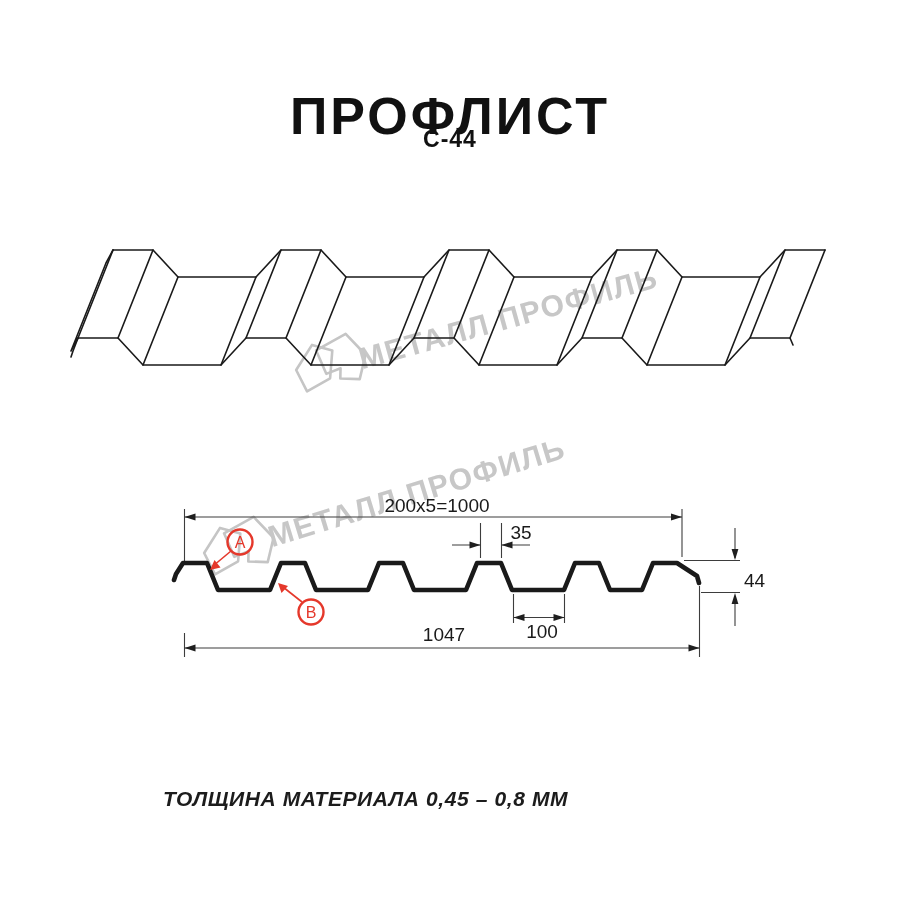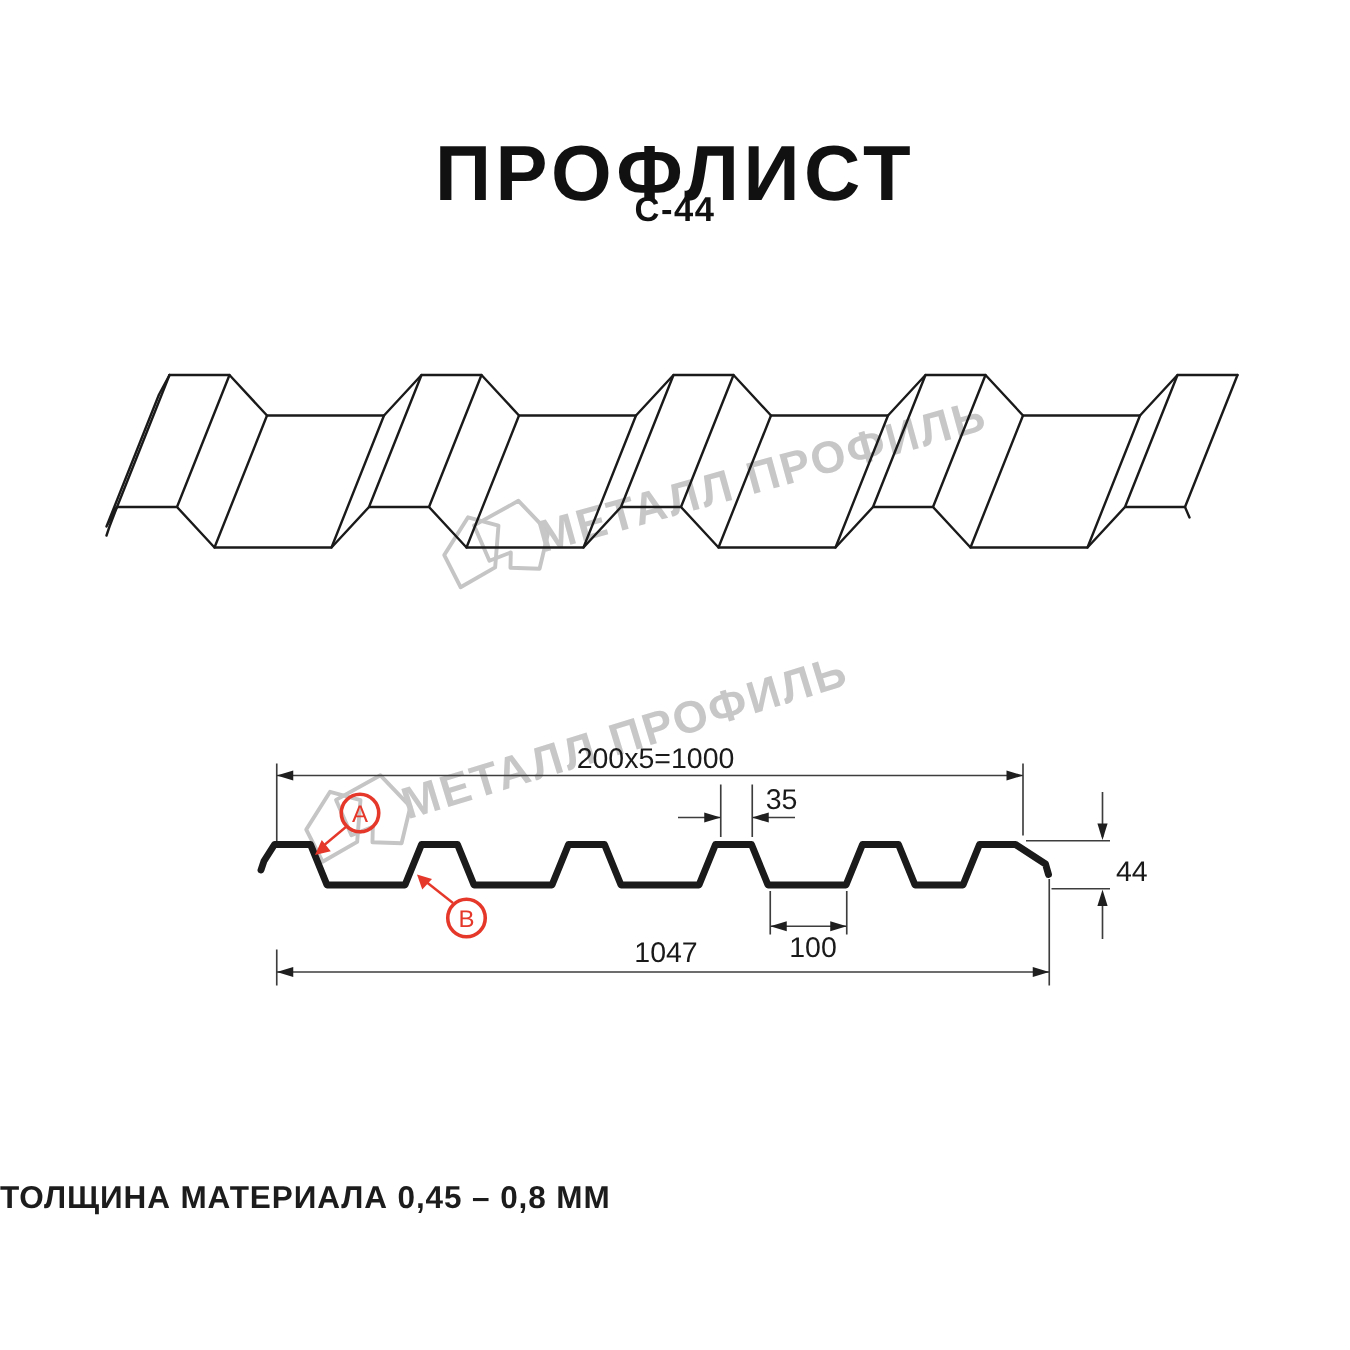--- a/index.html
+++ b/index.html
@@ -3,22 +3,22 @@
 <meta charset="utf-8">
 <style>
   html,body{margin:0;padding:0;}
   body{width:900px;height:900px;position:relative;background:#ffffff;overflow:hidden;
        font-family:"Liberation Sans", sans-serif;}
   .abs{position:absolute;}
   .title{left:0;top:86px;width:900px;text-align:center;
          font-size:52px;font-weight:700;letter-spacing:3px;color:#111;}
   .subtitle{left:0;top:126px;width:900px;text-align:center;
             font-size:23px;font-weight:700;letter-spacing:1px;color:#111;}
-  .footer-note{left:0;top:787px;width:731px;
-               font-size:21px;font-weight:700;letter-spacing:0.6px;color:#1c1c1c;}
+  .footer-note{left:0;top:787px;width:731px;text-align:center;
+               font-size:21px;font-weight:700;letter-spacing:0.6px;color:#1c1c1c;font-style:italic;}
   .wm-text{color:#c7c7c7;font-size:30px;font-weight:700;letter-spacing:1.5px;
            white-space:nowrap;transform-origin:left bottom;}
   #wm-text-1{left:364px;top:342px;transform:rotate(-15.5deg);}
   #wm-text-2{left:274px;top:520px;transform:rotate(-17deg);}
   svg{position:absolute;left:0;top:0;}
   .bk{stroke:#1a1a1a;stroke-width:1.6;fill:none;stroke-linejoin:round;stroke-linecap:round;}
   .prof{stroke:#1a1a1a;stroke-width:4.6;fill:none;stroke-linejoin:round;stroke-linecap:round;}
   .thin{stroke:#3d3d3d;stroke-width:1.1;fill:none;}
   .ah{fill:#1f1f1f;stroke:none;}
   .dimtxt{fill:#1a1a1a;font-size:19px;font-family:"Liberation Sans",sans-serif;}

